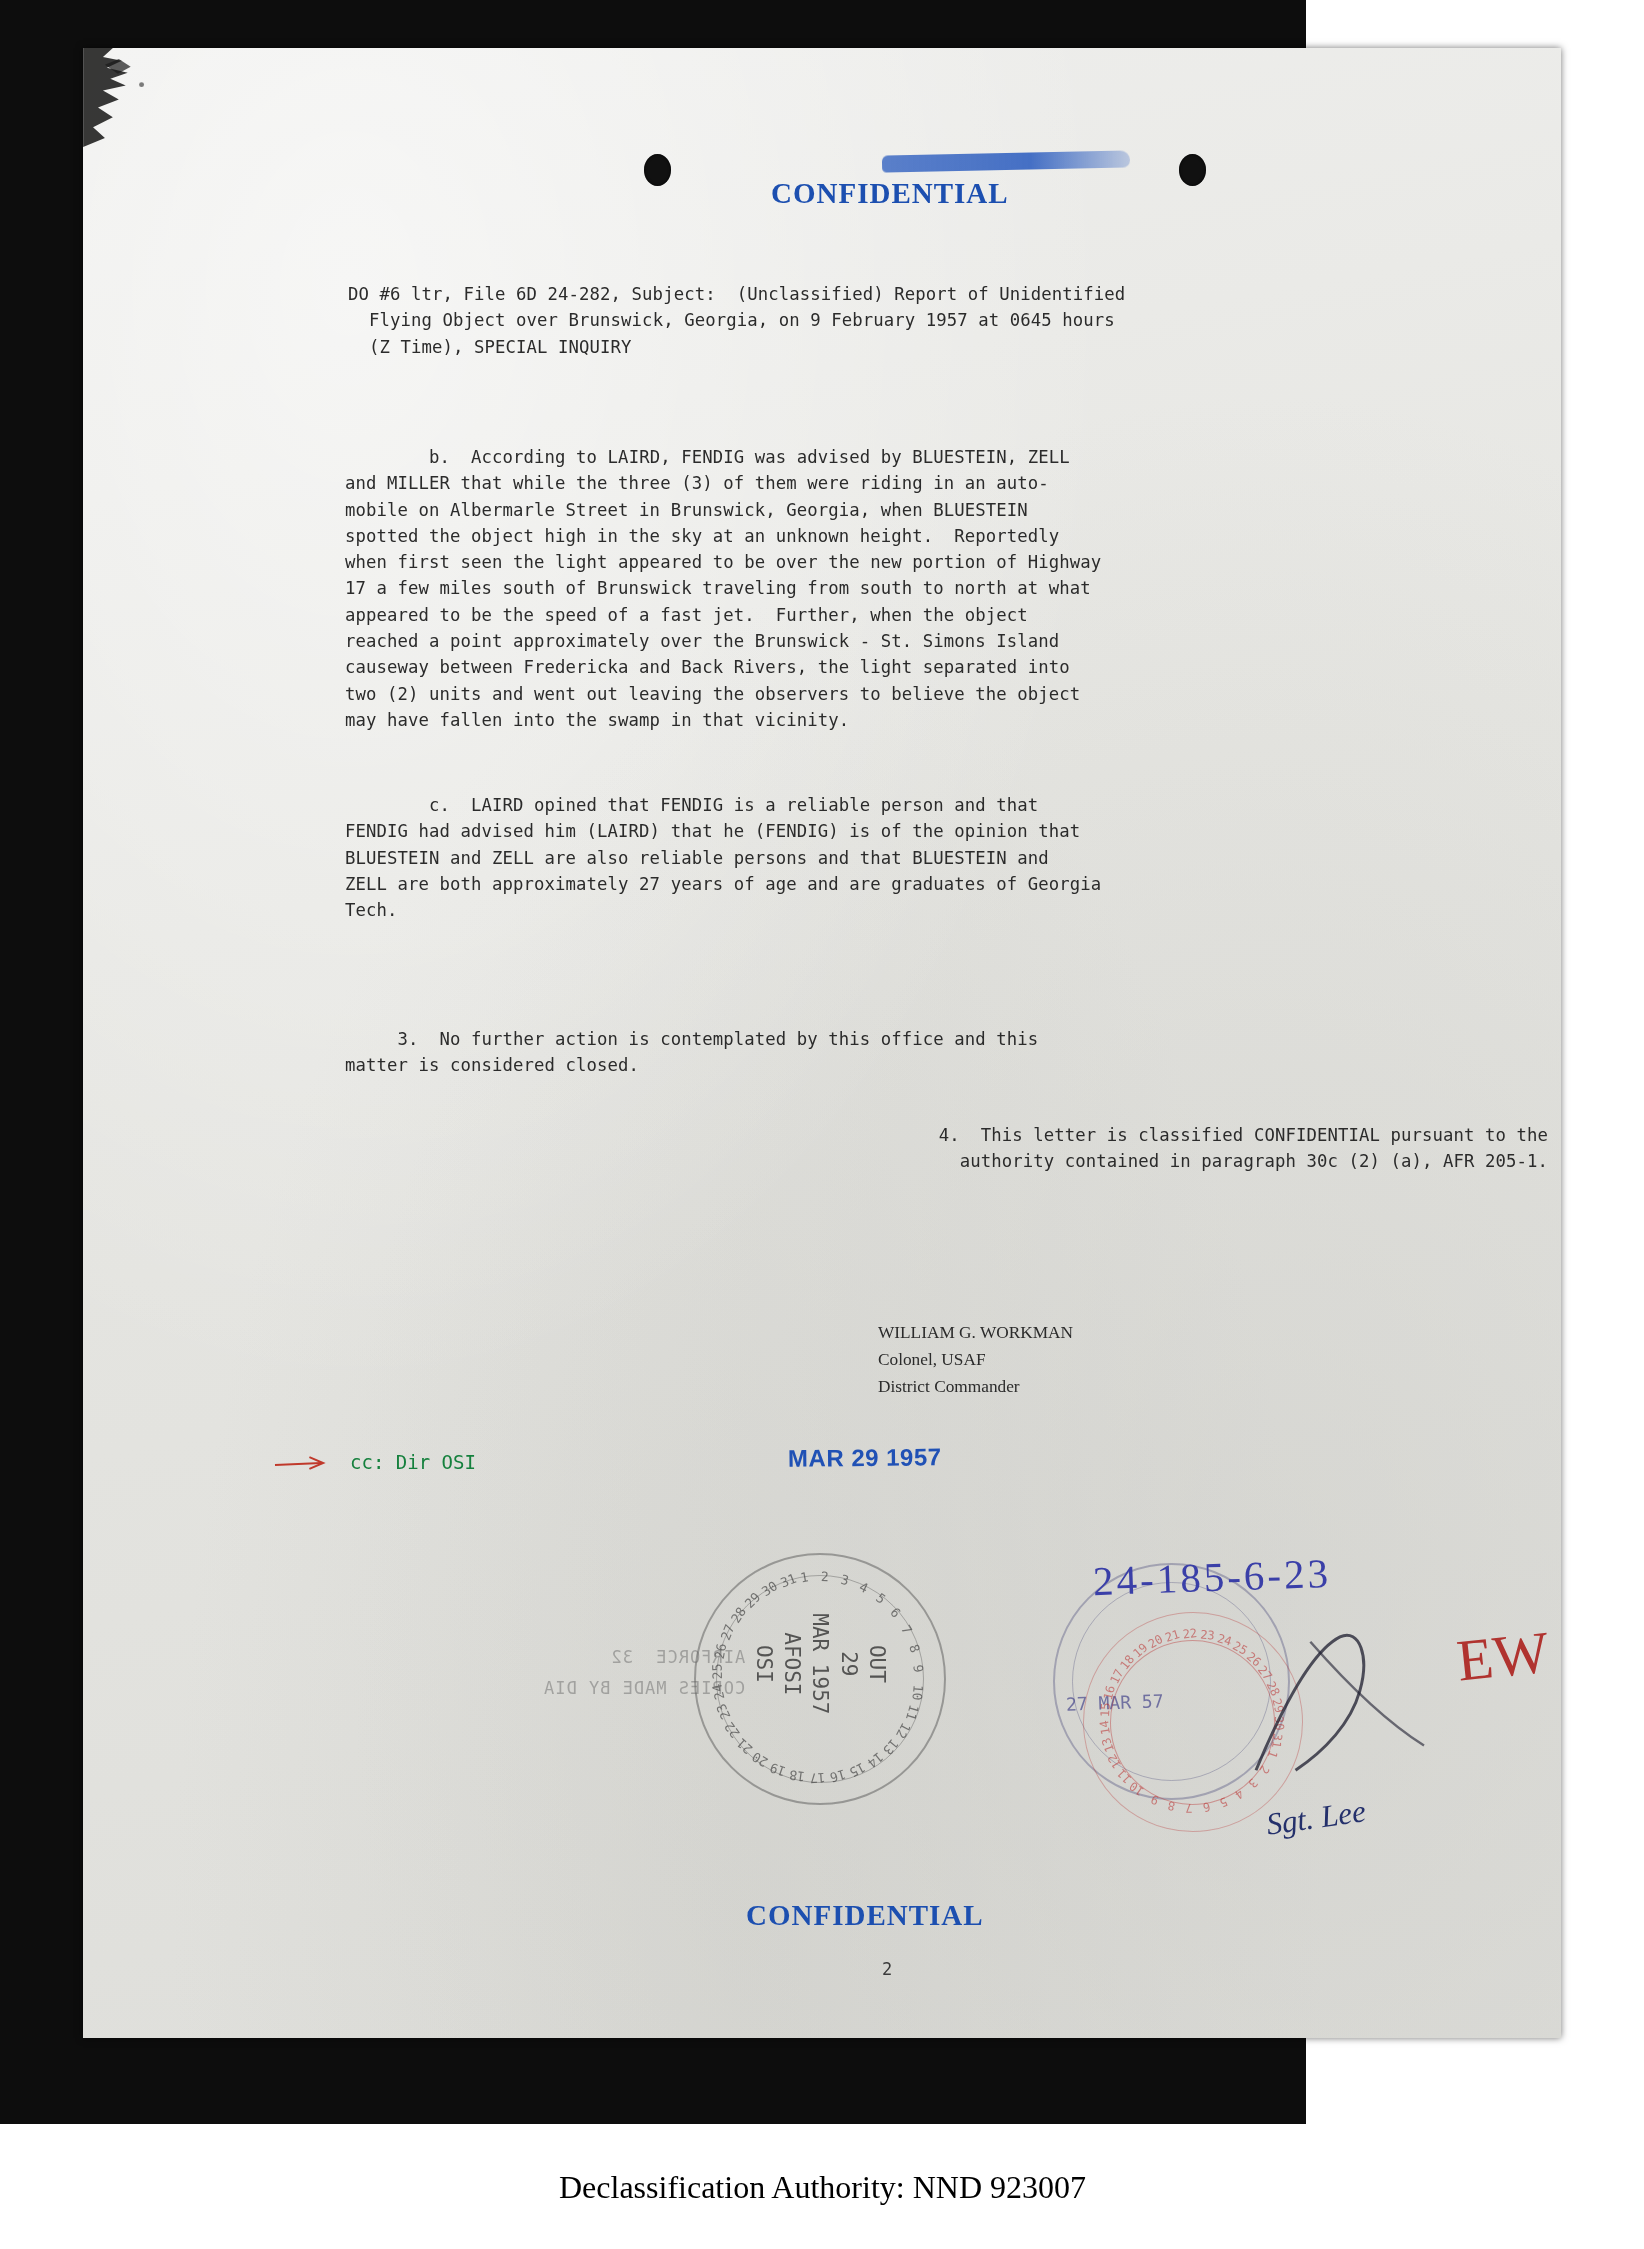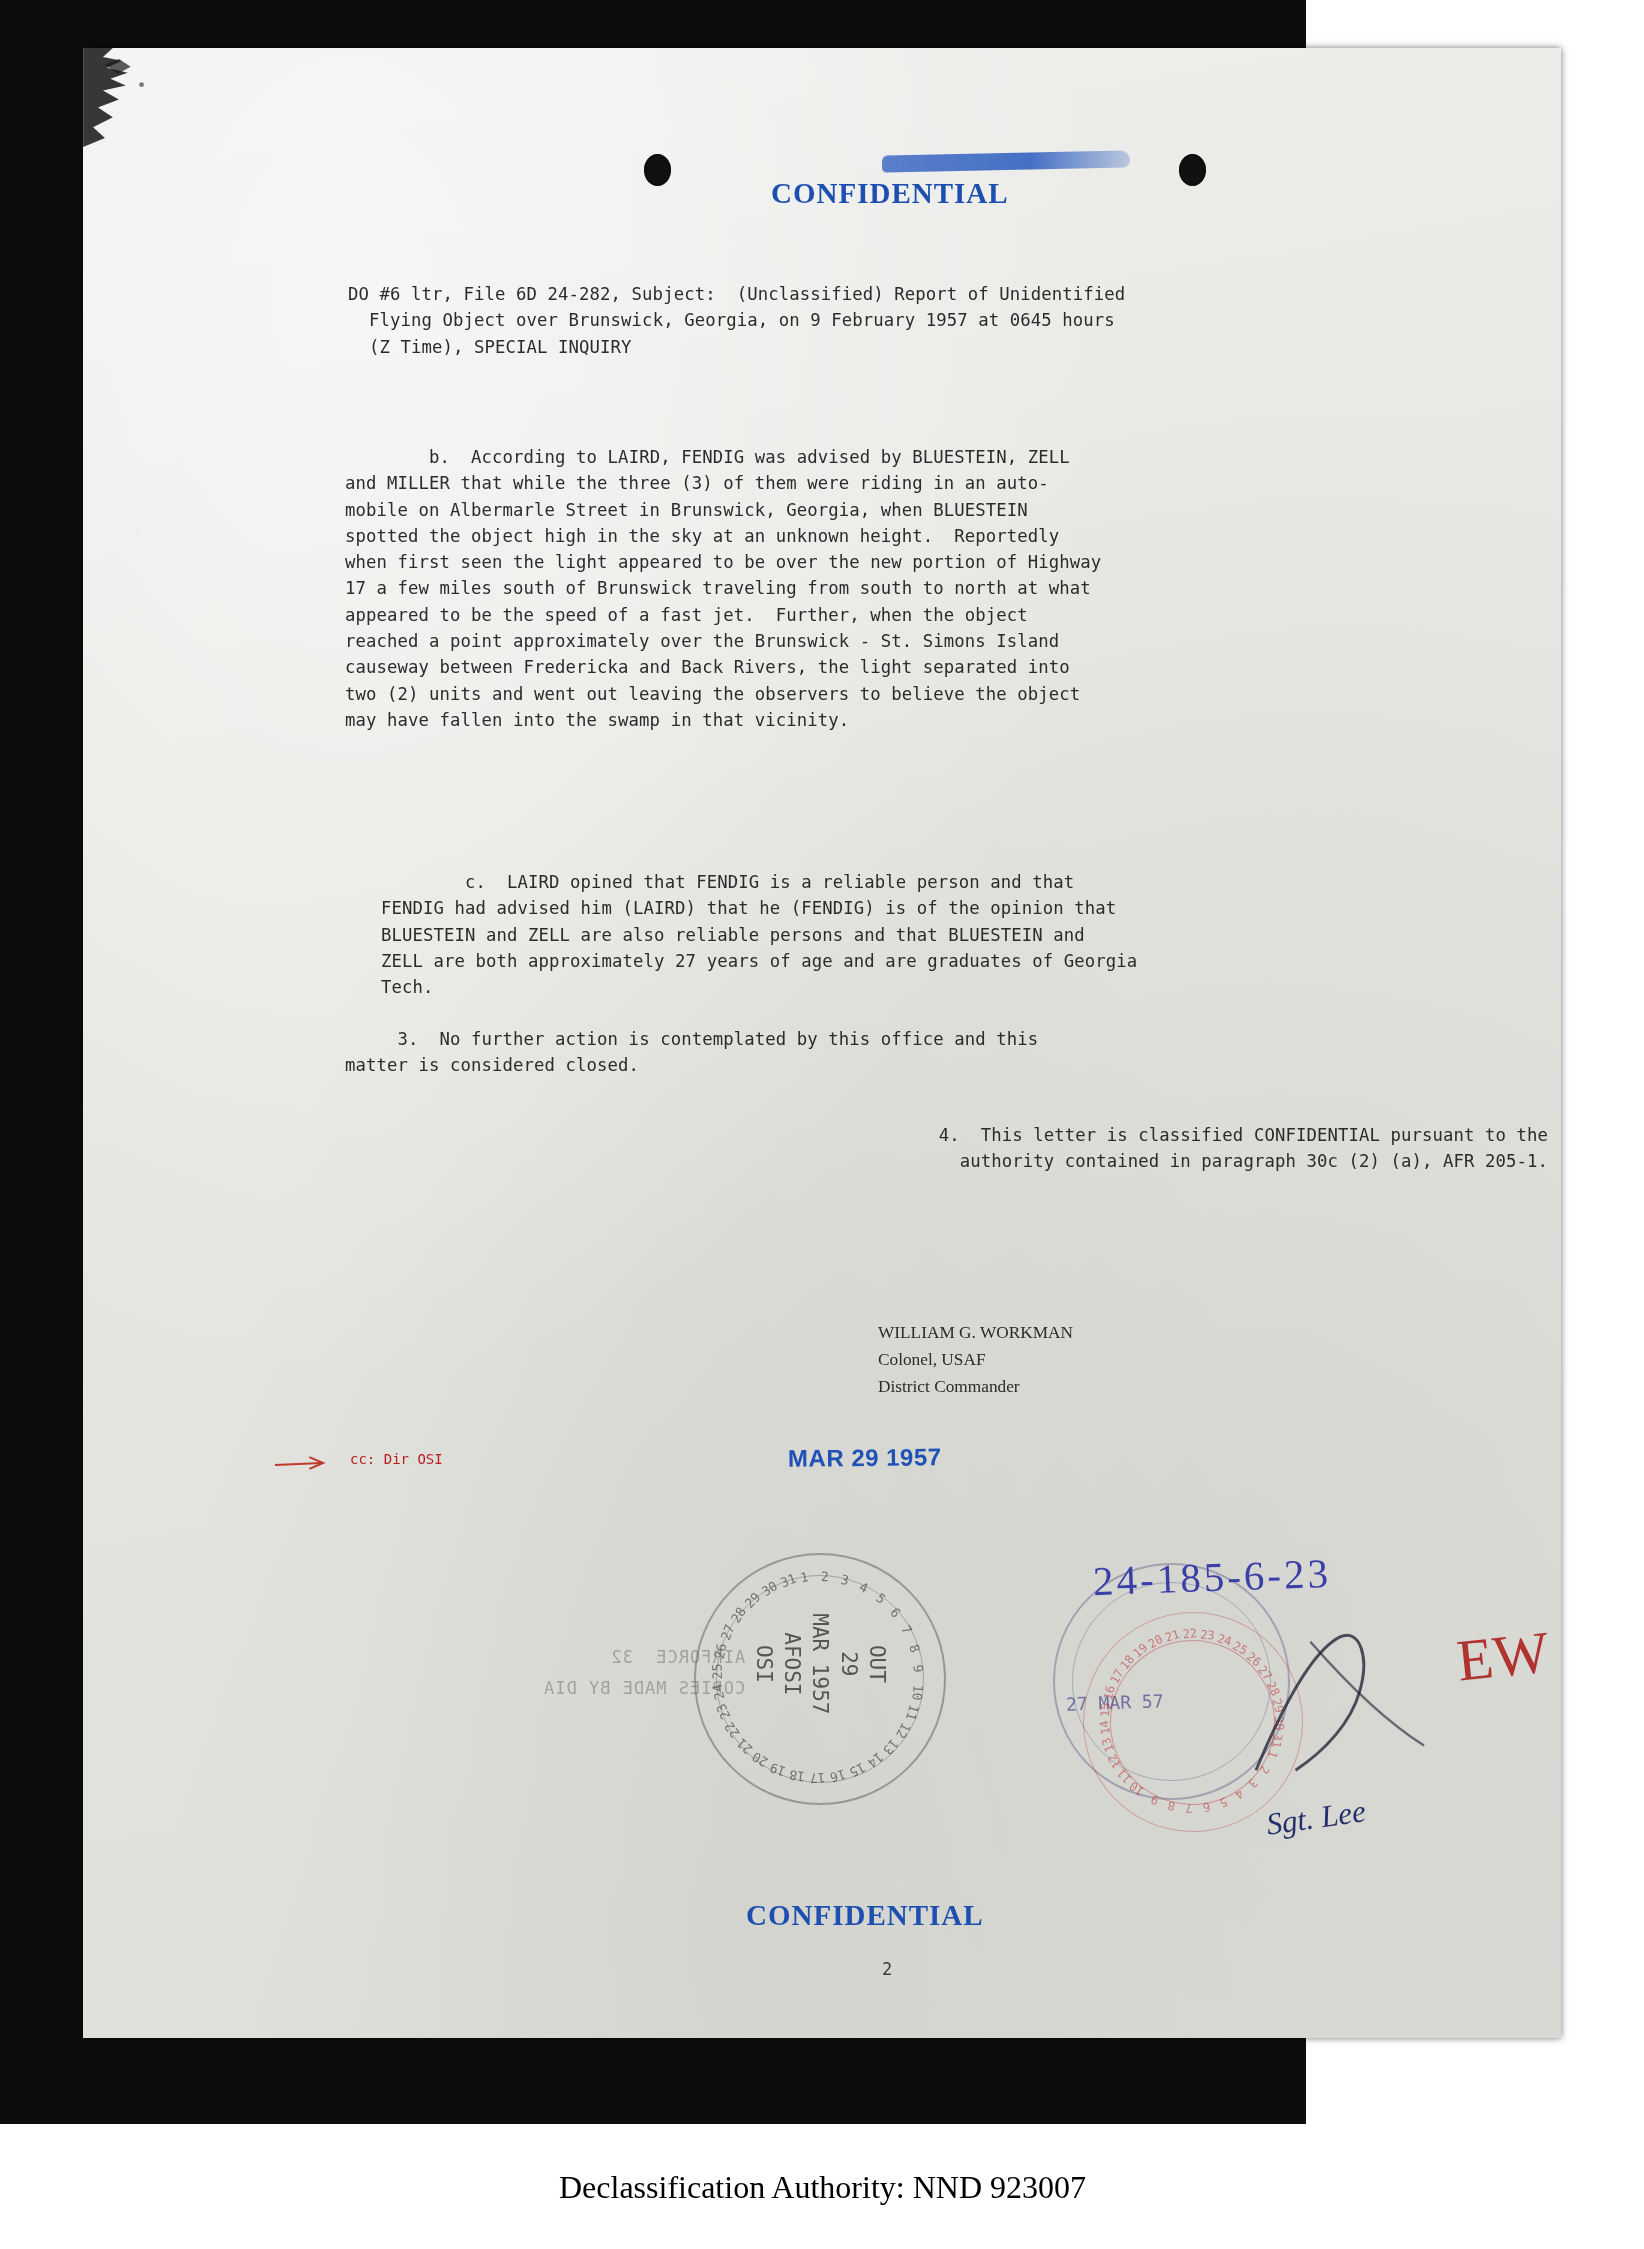--- a/index.html
+++ b/index.html
@@ -107,42 +107,42 @@
     top: 1851px;
     font-family: "Liberation Serif", serif;
     font-size: 29px;
     letter-spacing: 1px;
     color: #1c4fb0;
     font-weight: 600;
   }
 
   #header-block { left: 265px; top: 233px; width: 1188px; }
   #para-b  { left: 262px; top: 396px;  width: 1203px; }
-  #para-c  { left: 262px; top: 821px; width: 1203px; margin-left: 36px; }
+  #para-c  { left: 262px; top: 744px; width: 1203px; }
   #para-3  { left: 262px; top: 978px; width: 1203px; }
   #para-4  { left: 262px; top: 1074px; width: 1203px; text-align: right; }
 
   #signature-block {
     position: absolute;
     left: 795px;
     top: 1272px;
     font-family: Liberation Serif, serif;
     color: #2b2b2b;
     font-size: 17.3px;
     line-height: 1.55;
     white-space: pre;
   }
 
   #cc-line {
     position: absolute;
     left: 267px;
     top: 1403px;
     font-family: "DejaVu Sans Mono", monospace;
-    color: #b91c1c;
-    font-size: 14px;
+    color: #15803d;
+    font-size: 19px;
   }
   #cc-arrow {
     position: absolute;
     left: 191px;
     top: 1406px;
     width: 59px;
     height: 20px;
   }
 
   #date-stamp-blue {

